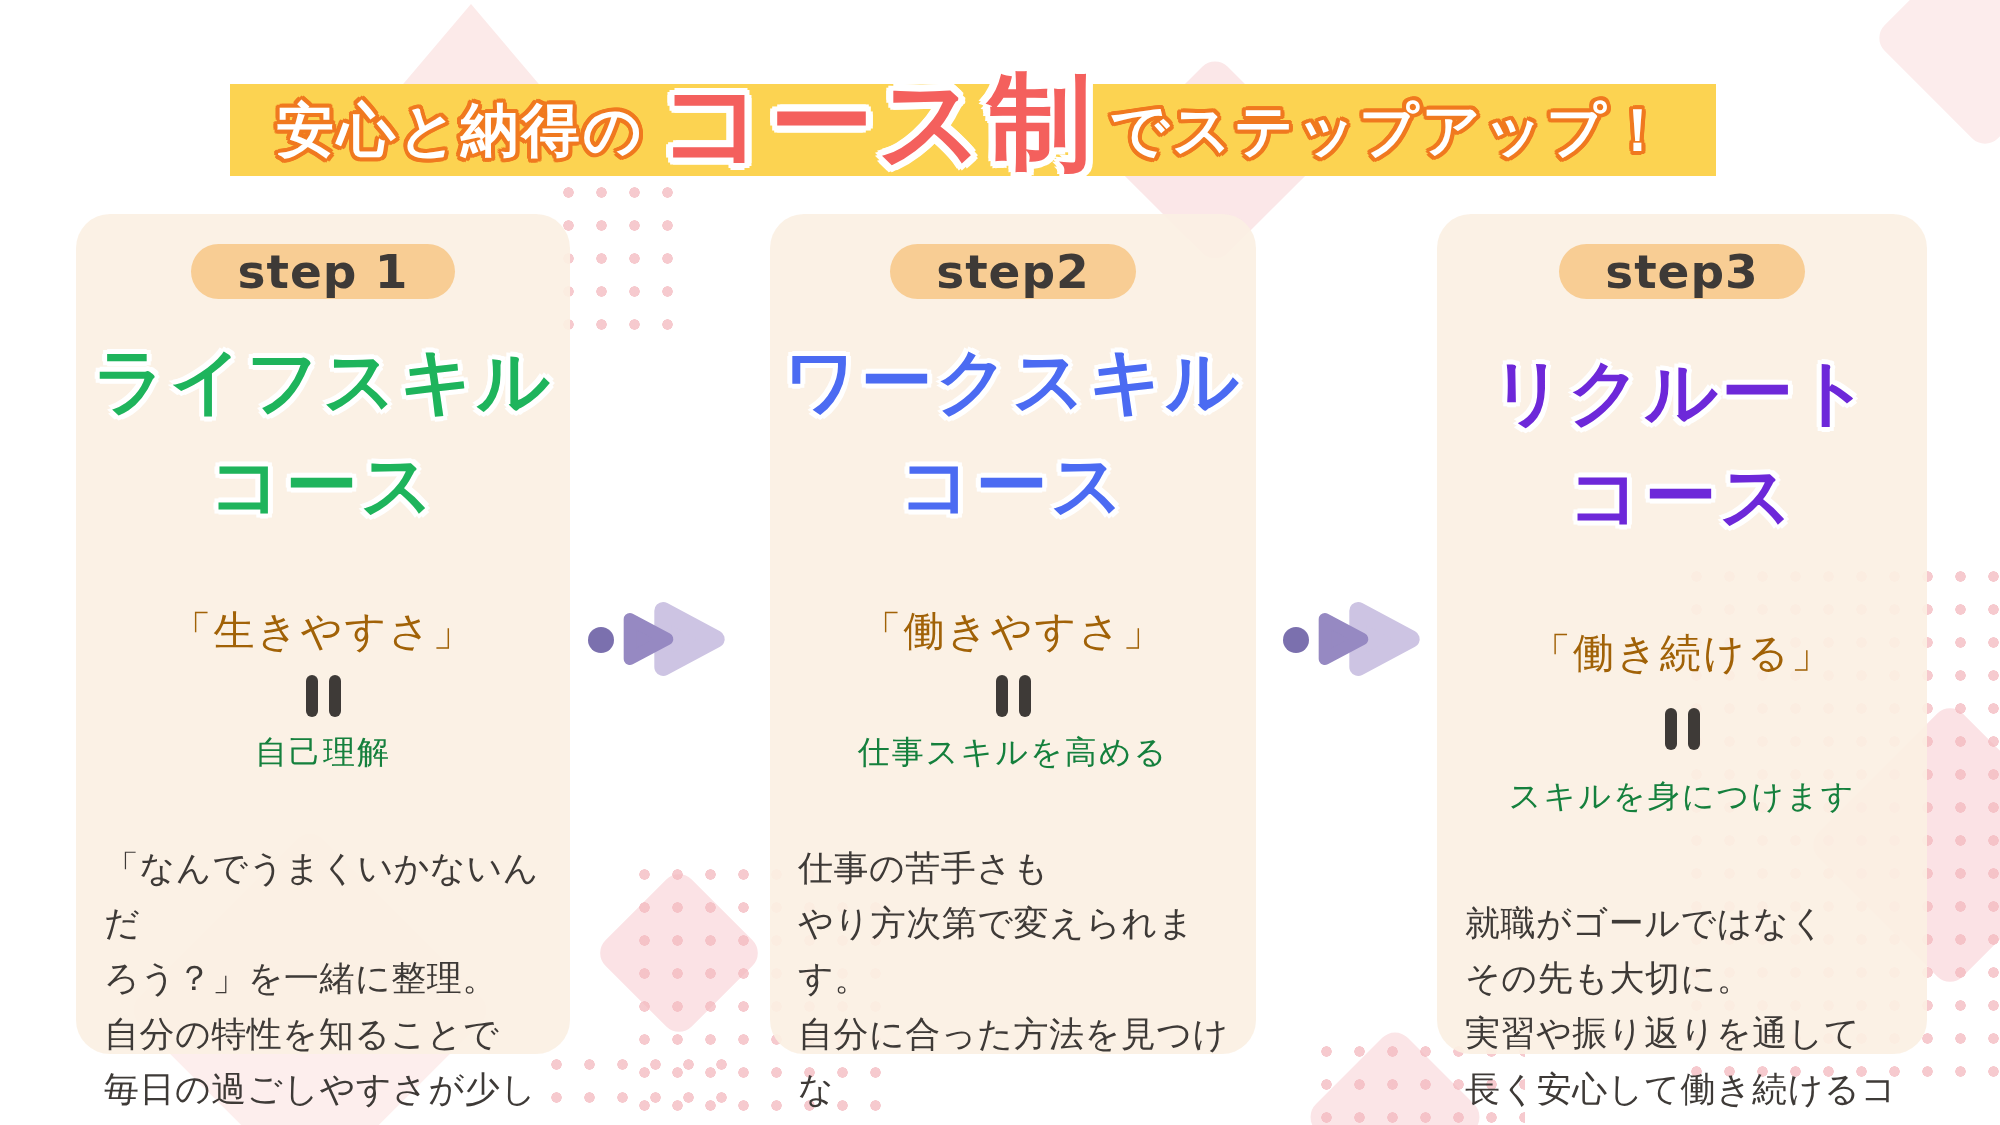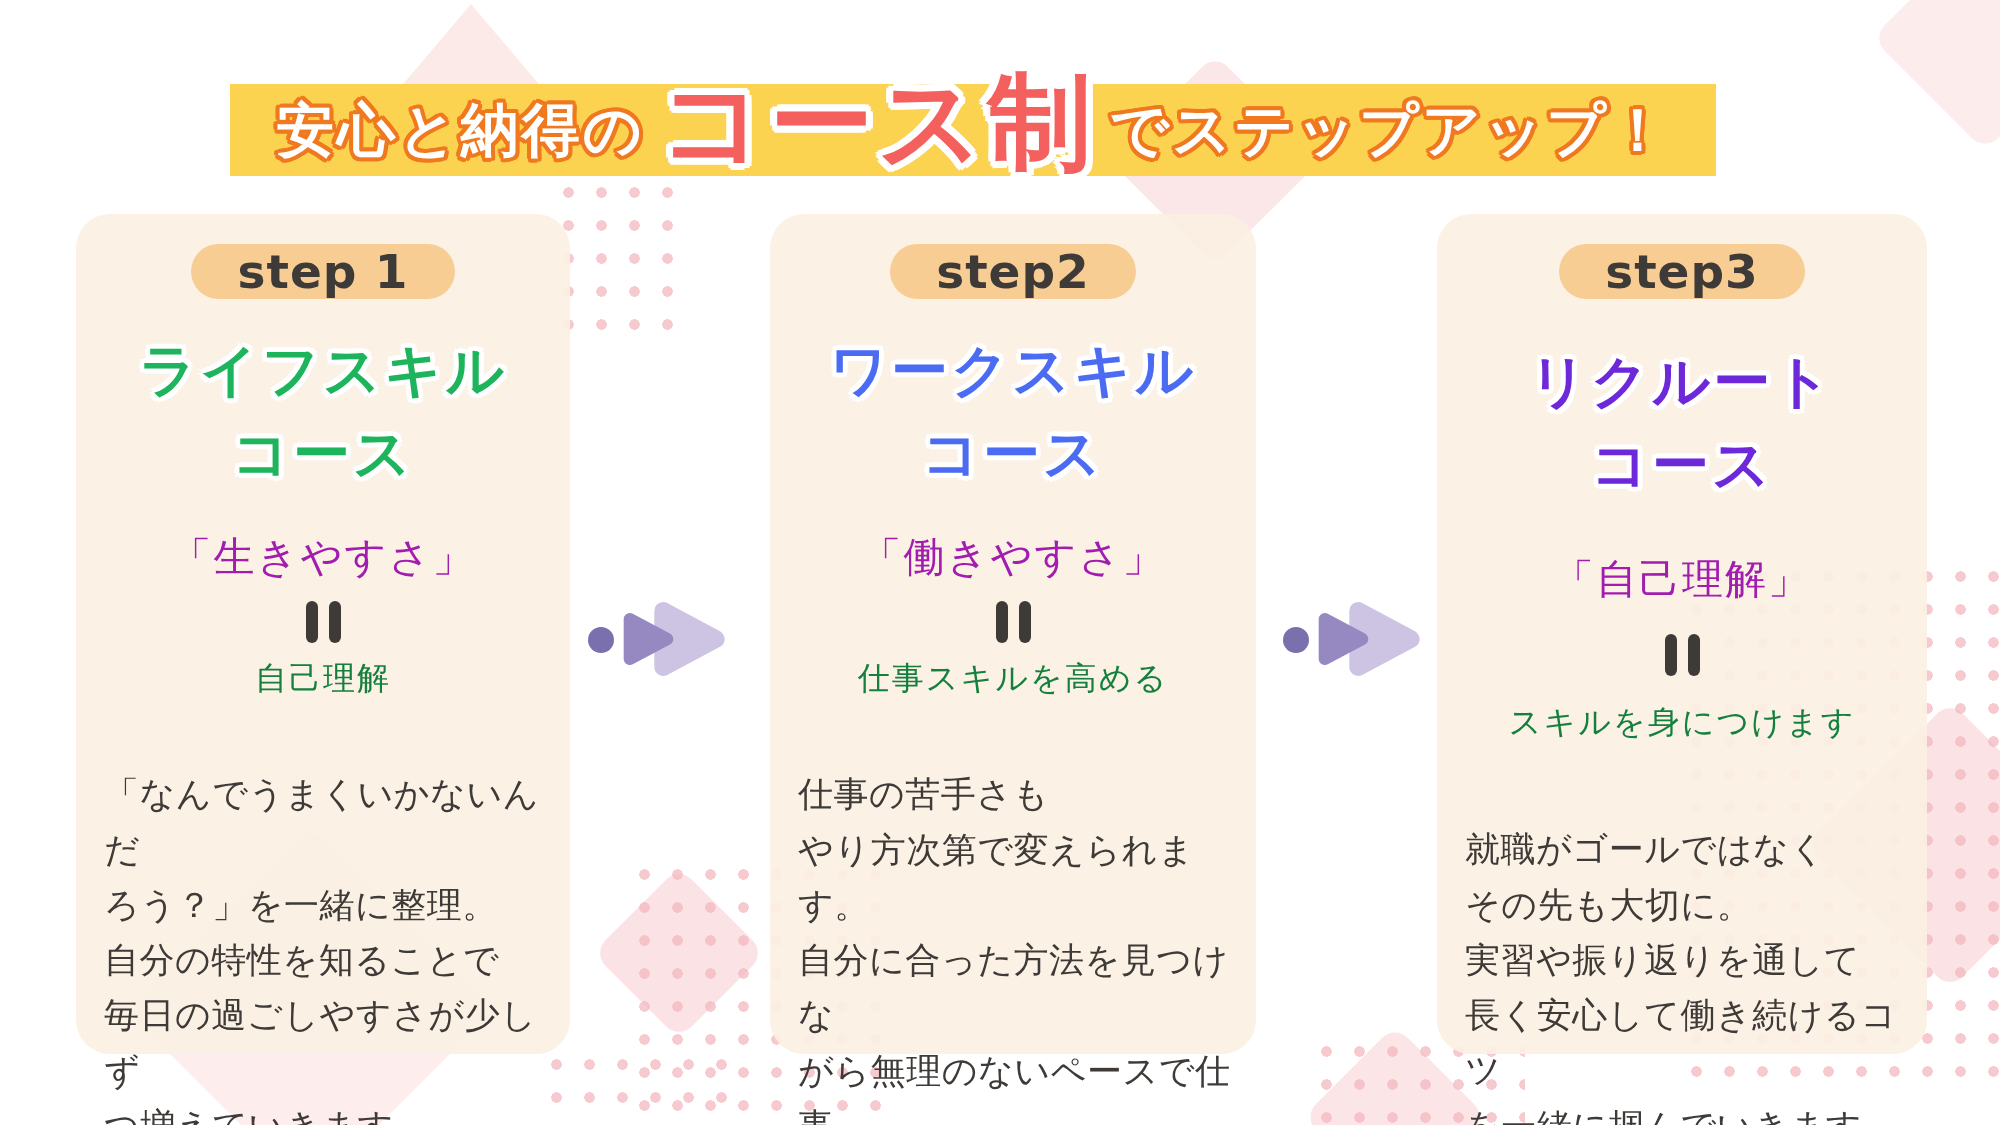--- a/index.html
+++ b/index.html
@@ -41,25 +41,25 @@
   
   .card{position:absolute;z-index:2;top:214px;width:490px;height:840px;
         background:rgba(251,240,227,.92);border-radius:34px;
         display:flex;flex-direction:column;align-items:center;padding-top:30px;box-sizing:border-box;}
   .card1{left:76px;width:494px;}
   .card2{left:770px;width:486px;}
   .card3{left:1437px;width:490px;gap:11px;}
   .badge{height:74px;padding:0 46px;border-radius:40px;background:#f8cd94;
          display:flex;align-items:flex-end;justify-content:center;margin-bottom:24px;}
   .badge span{font-size:47px;font-weight:800;color:#3e3a37;letter-spacing:1px;}
-  .card-title{margin:6px 0 0 0;font-size:57px;font-weight:800;letter-spacing:3px;
+  .card-title{margin:6px 0 0 0;font-size:72px;font-weight:800;letter-spacing:3px;
     line-height:1.45;text-align:center;
     text-shadow:-5px 0 #fff,5px 0 #fff,0 -5px #fff,0 5px #fff,
       -4px -4px #fff,4px -4px #fff,-4px 4px #fff,4px 4px #fff;}
-  .keyword{margin-top:36px;font-size:41px;font-weight:500;color:#a21caf;letter-spacing:2px;}
+  .keyword{margin-top:66px;font-size:41px;font-weight:500;color:#a16207;letter-spacing:2px;}
   .equals{margin:16px 0 14px 0;display:flex;gap:11px;}
   .equals i{display:block;width:12px;height:42px;border-radius:6px;background:#3e3a37;}
   .meaning{font-size:32px;font-weight:500;color:#15803d;letter-spacing:2px;}
   .desc{margin:66px 0 0 0;align-self:flex-start;padding:0 20px 0 28px;
         font-size:35px;font-weight:500;color:#3e3a37;line-height:1.58;
         white-space:pre-line;letter-spacing:0.5px;}
 
   
   .arrow{position:absolute;z-index:3;top:588px;width:150px;height:102px;}
   .a-circle{position:absolute;left:0;top:39px;width:26px;height:26px;border-radius:50%;
@@ -137,21 +137,21 @@
   </section>
 
   <section class="card card3">
     <div class="badge">
       <span>step3</span>
     </div>
     <h2 class="card-title" style="color: #6d28d9;">
       <div>リクルート</div>
       <div>コース</div>
     </h2>
-    <div class="keyword">「自己理解」</div>
+    <div class="keyword">「働き続ける」</div>
     <div class="equals">
         <i></i>
         <i></i>
       </div>
     <div class="meaning">スキルを身につけます</div>
     <p class="desc">就職がゴールではなく
 その先も大切に。
 実習や振り返りを通して
 長く安心して働き続けるコツ
 を一緒に掴んでいきます。</p>

